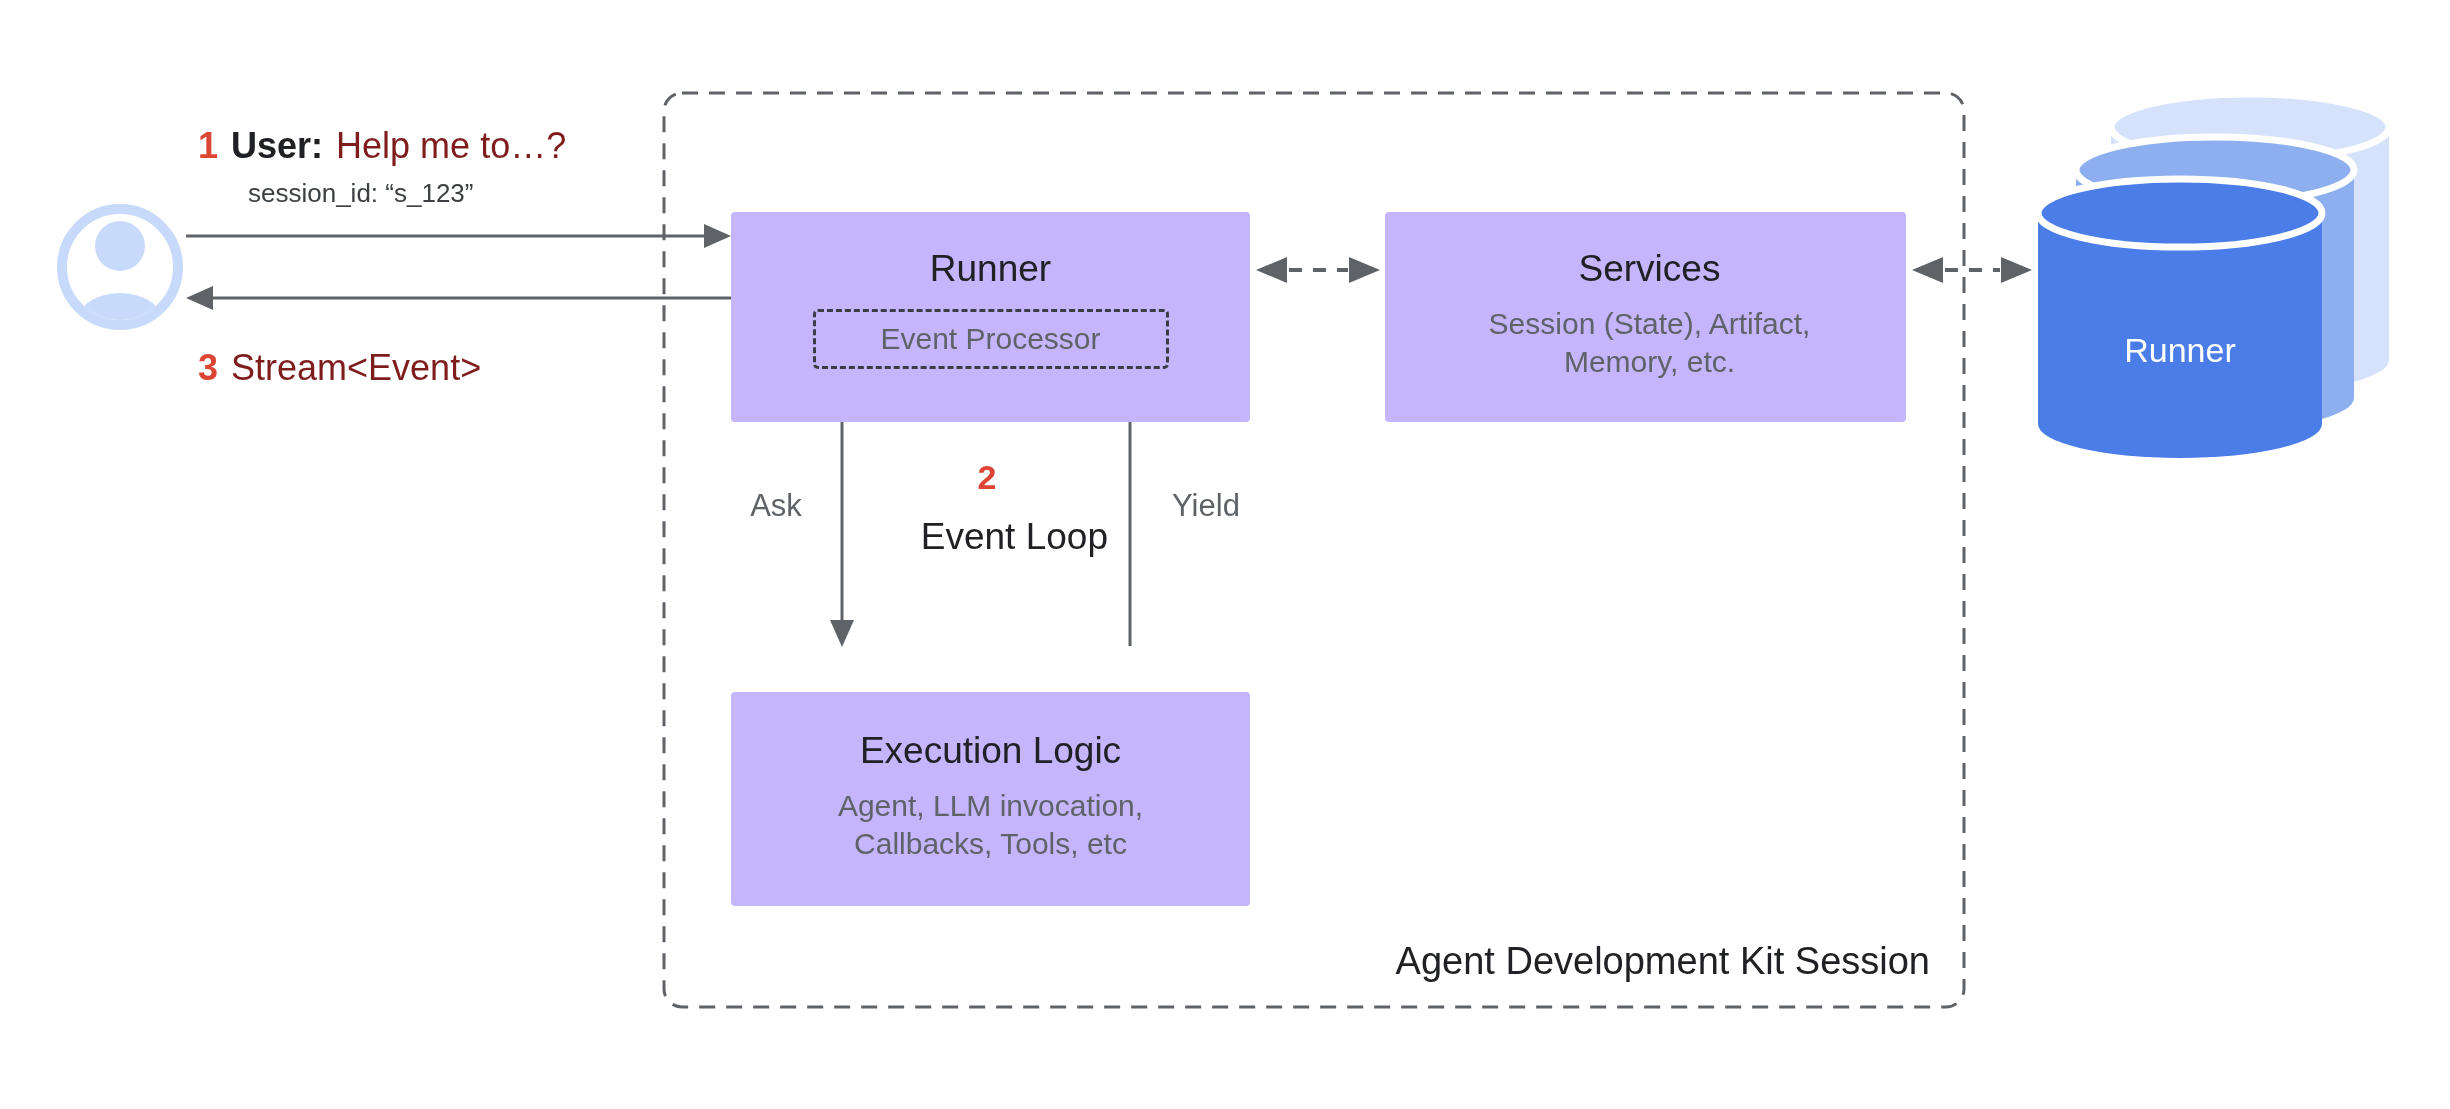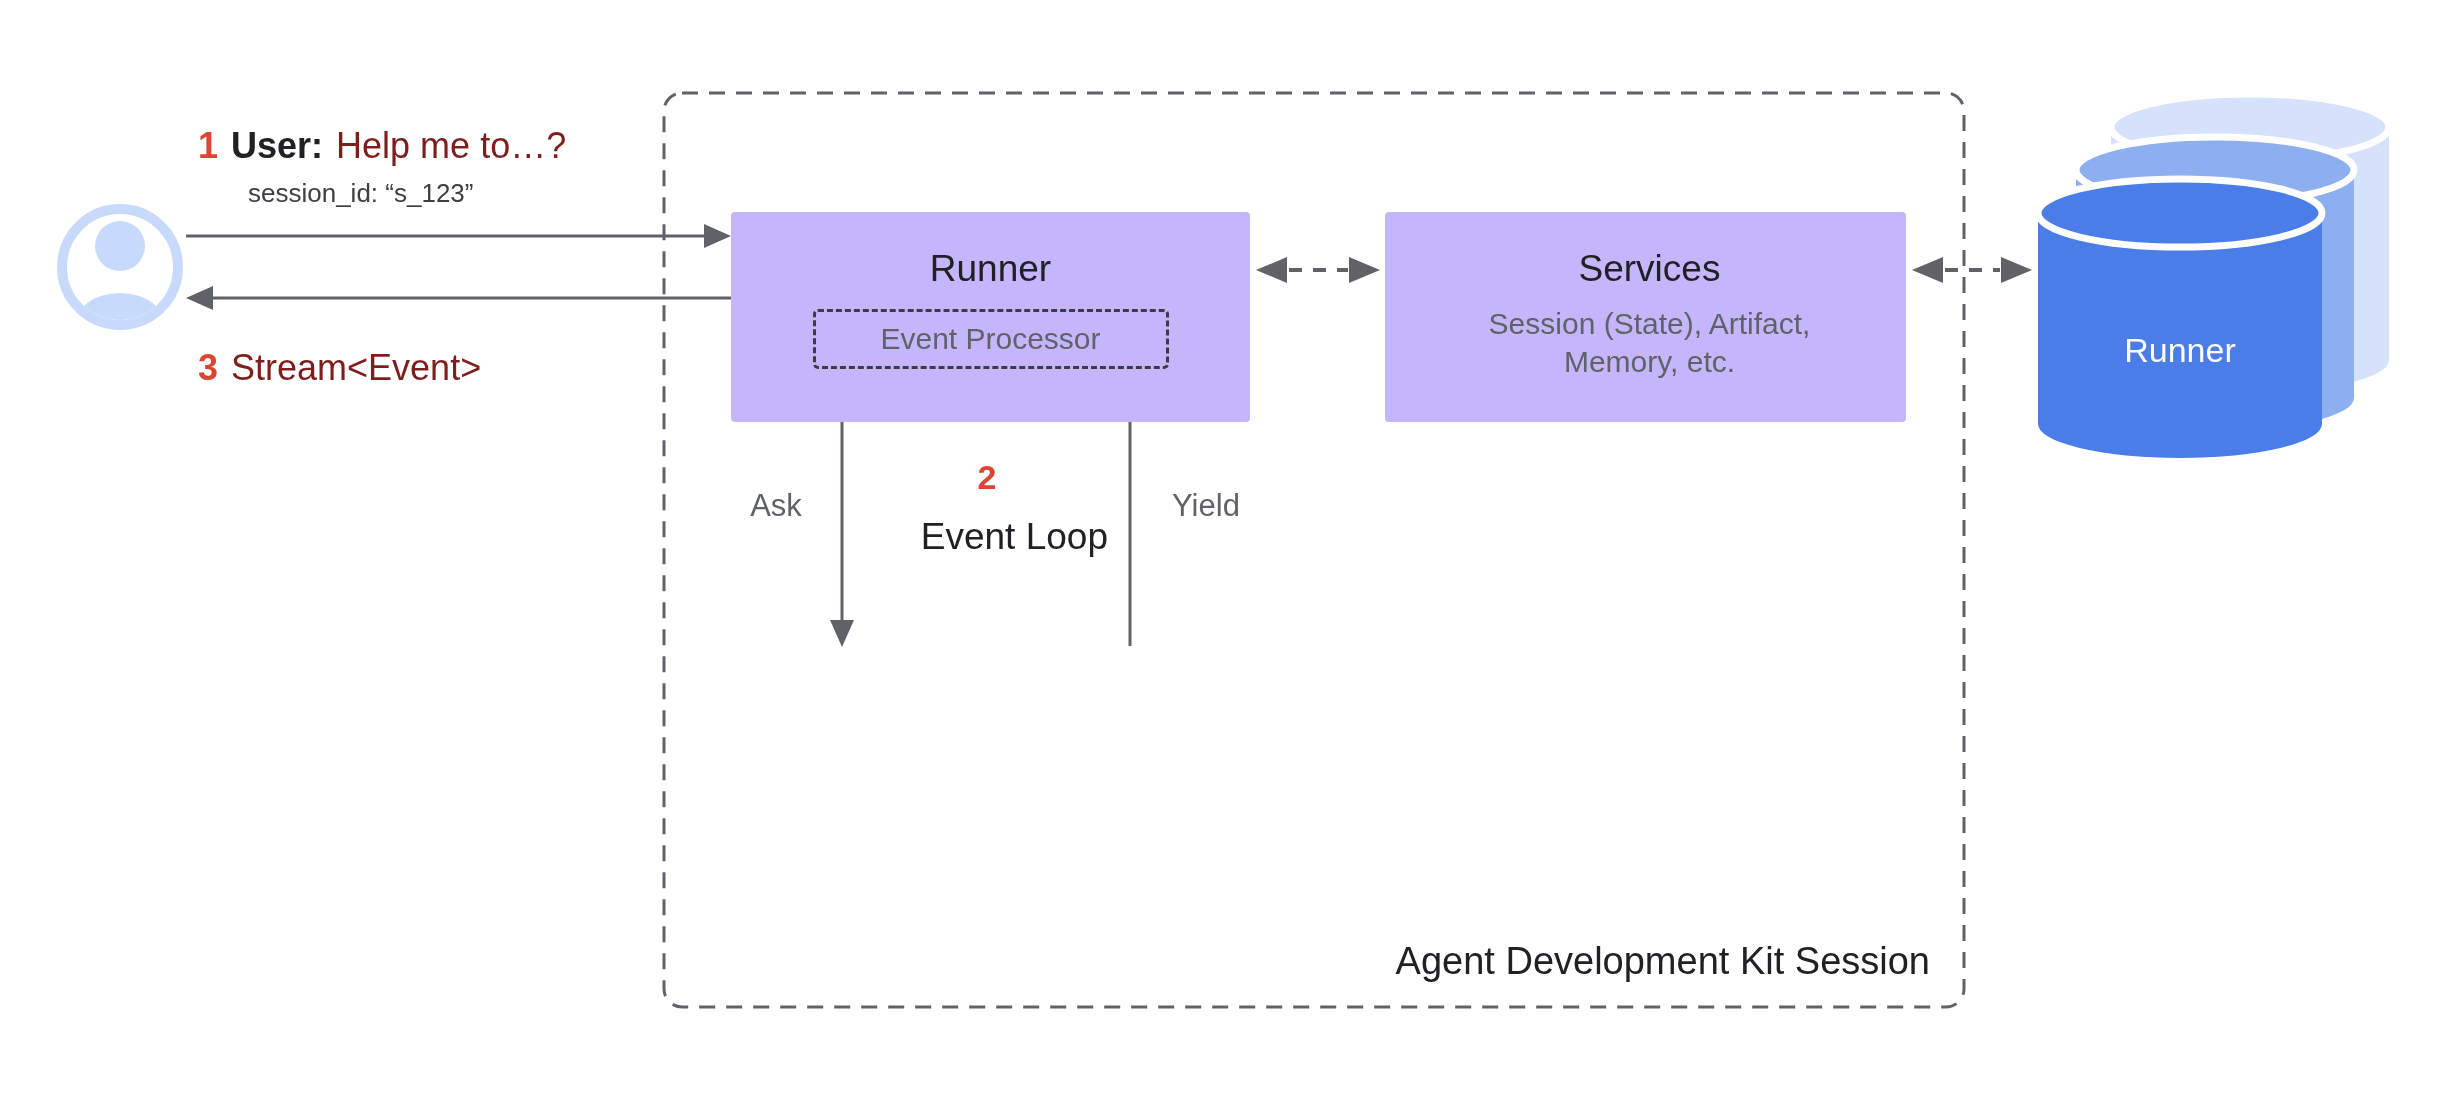--- a/index.html
+++ b/index.html
@@ -119,20 +119,25 @@
       <span>Event Processor</span>
     </div>
   </div>
 
   <div class="abs bluebox" style="left:1385px;top:165px;width:521px;height:210px;padding-top:36px;padding-left:8px;">
     <div class="boxtitle">Services</div>
     <div class="boxsub">Session (State), Artifact,
 Memory, etc.</div>
   </div>
 
+  <div class="abs bluebox" style="left:731px;top:645px;width:519px;height:214px;padding-top:38px;">
+    <div class="boxtitle">Execution Logic</div>
+    <div class="boxsub">Agent, LLM invocation,
+Callbacks, Tools, etc</div>
+  </div>
 
   <div class="abs looplabel" style="left:716px;top:488px;width:120px;">Ask</div>
   <div class="abs loopnum" style="left:937px;top:458px;width:100px;">2</div>
   <div class="abs looptitle" style="left:868px;top:516px;width:240px;text-align:right;">Event Loop</div>
   <div class="abs looplabel" style="left:1141px;top:488px;width:130px;">Yield</div>
 
   <div class="abs adk" style="left:1300px;top:938px;width:630px;">Agent Development Kit Session</div>
 
   <div class="abs storagelabel" style="left:2060px;top:330px;width:240px;">Runner</div>
 

